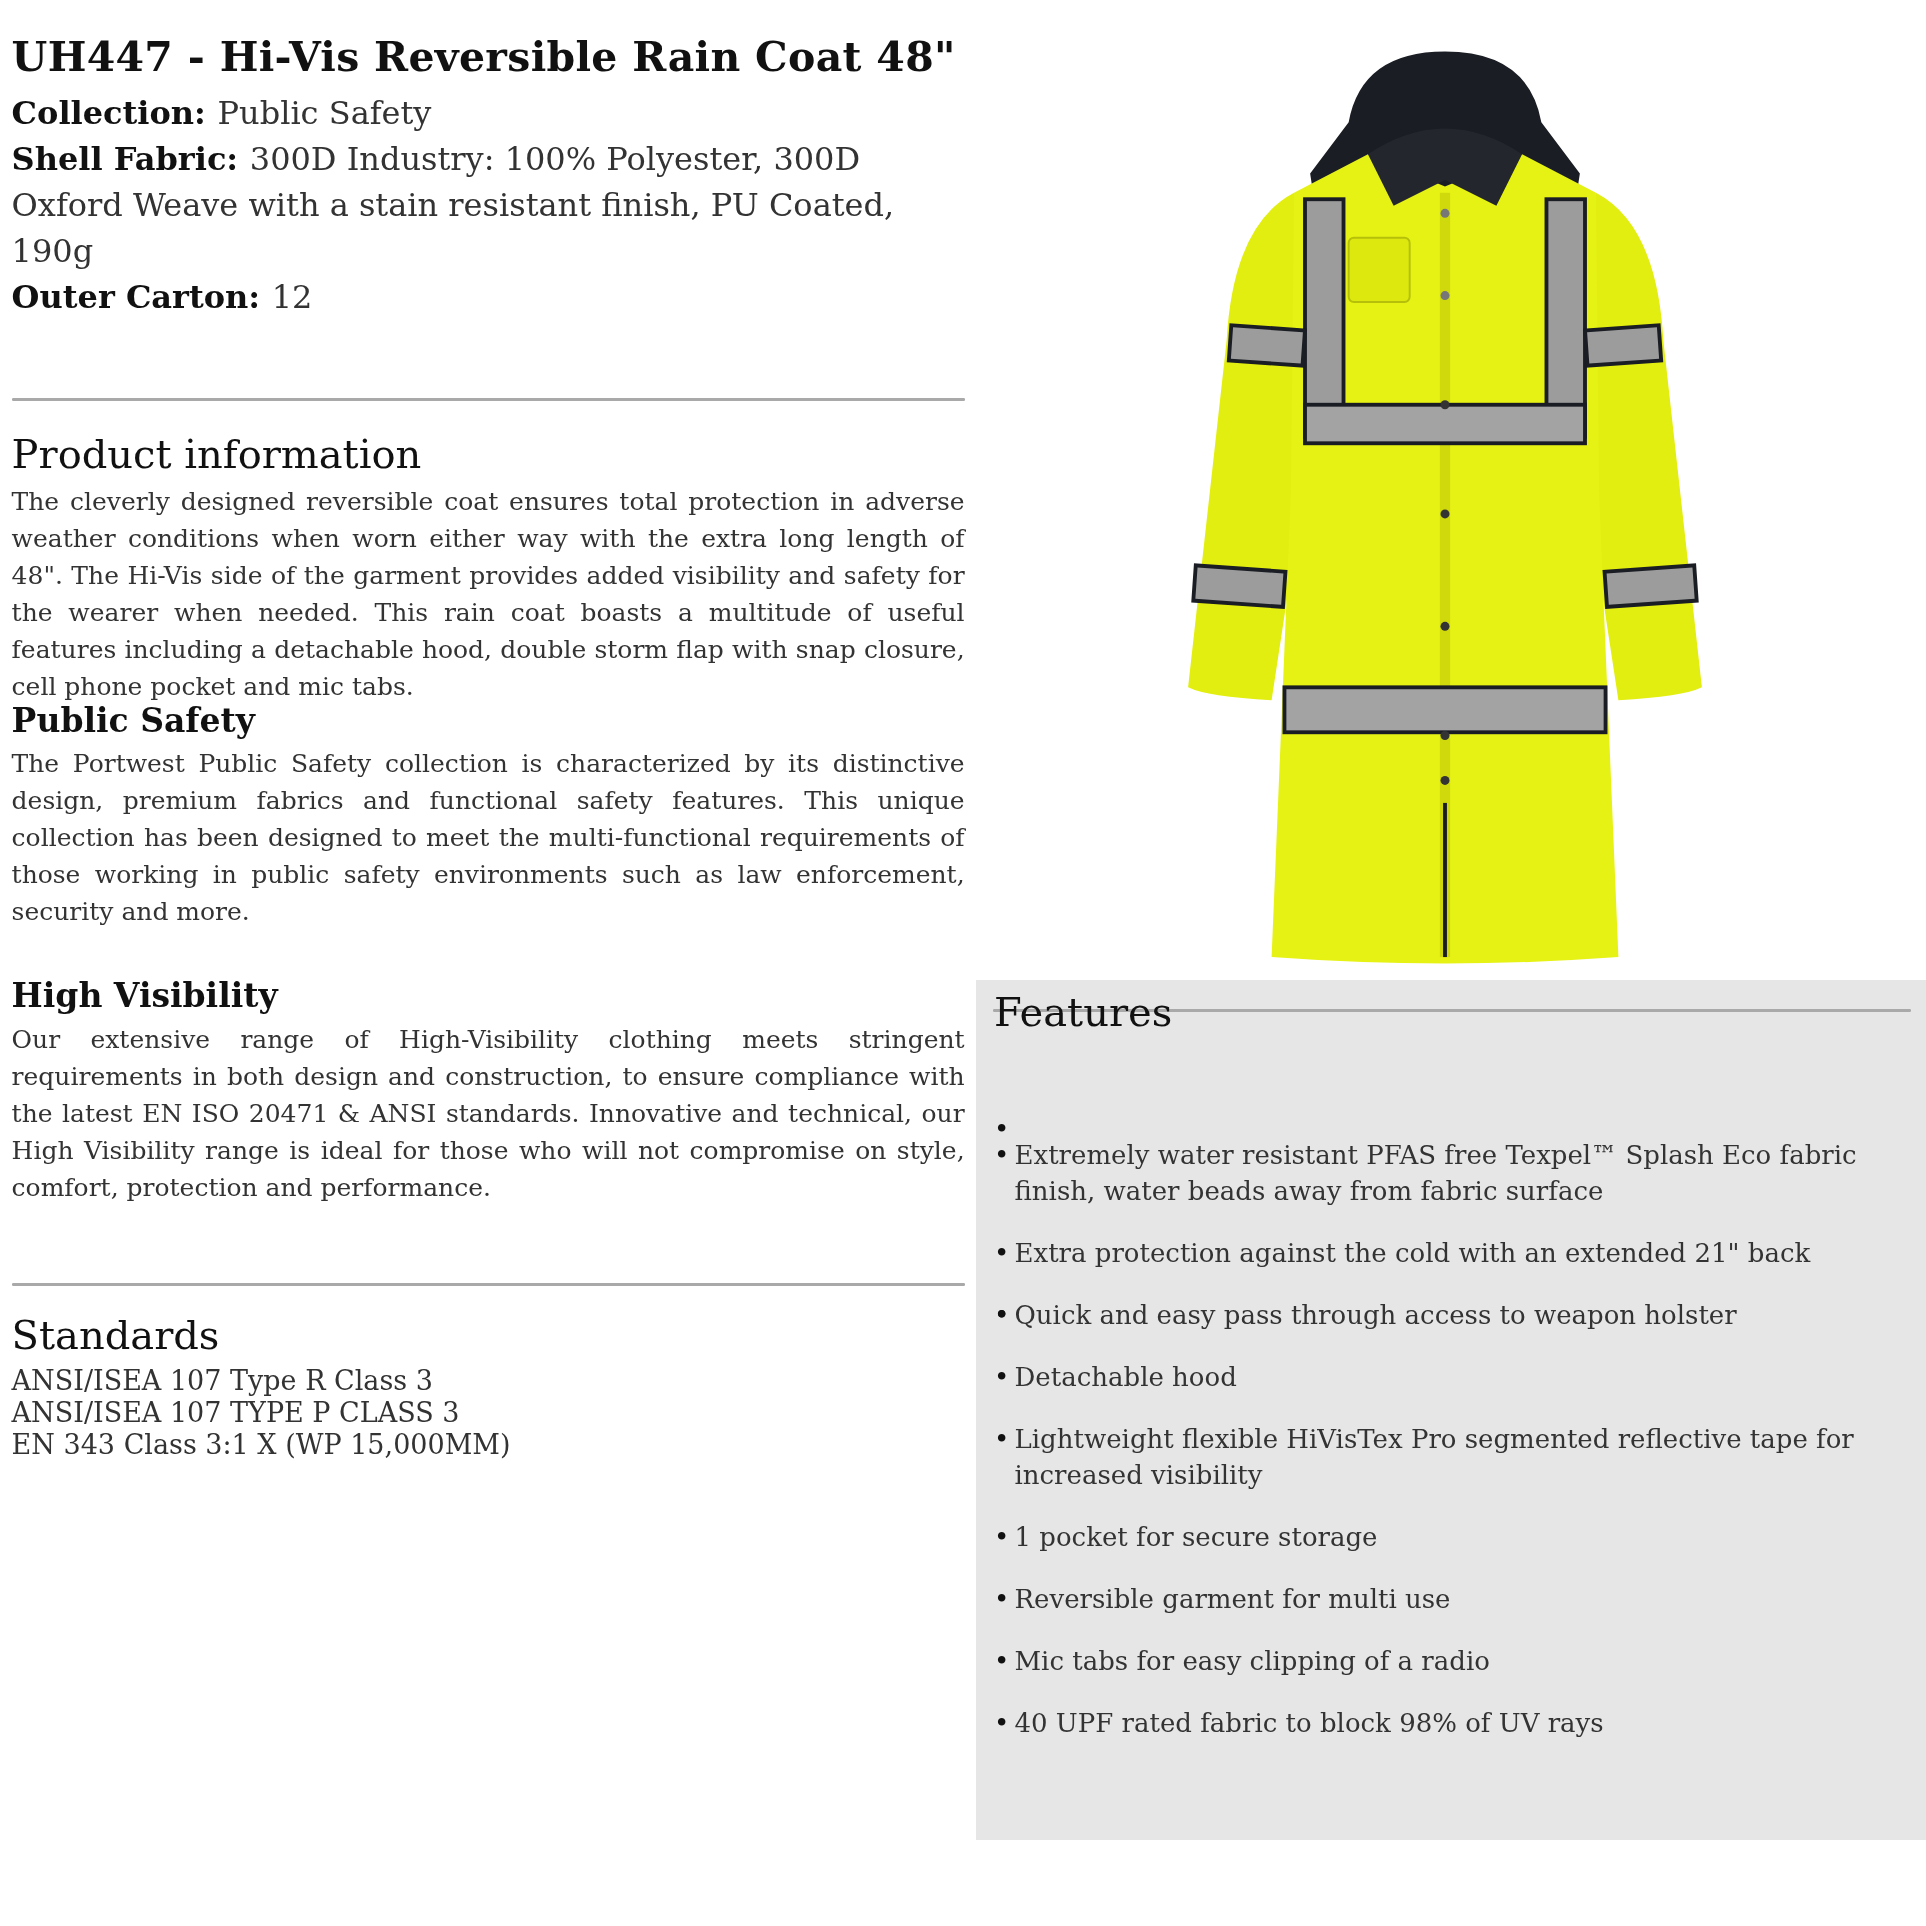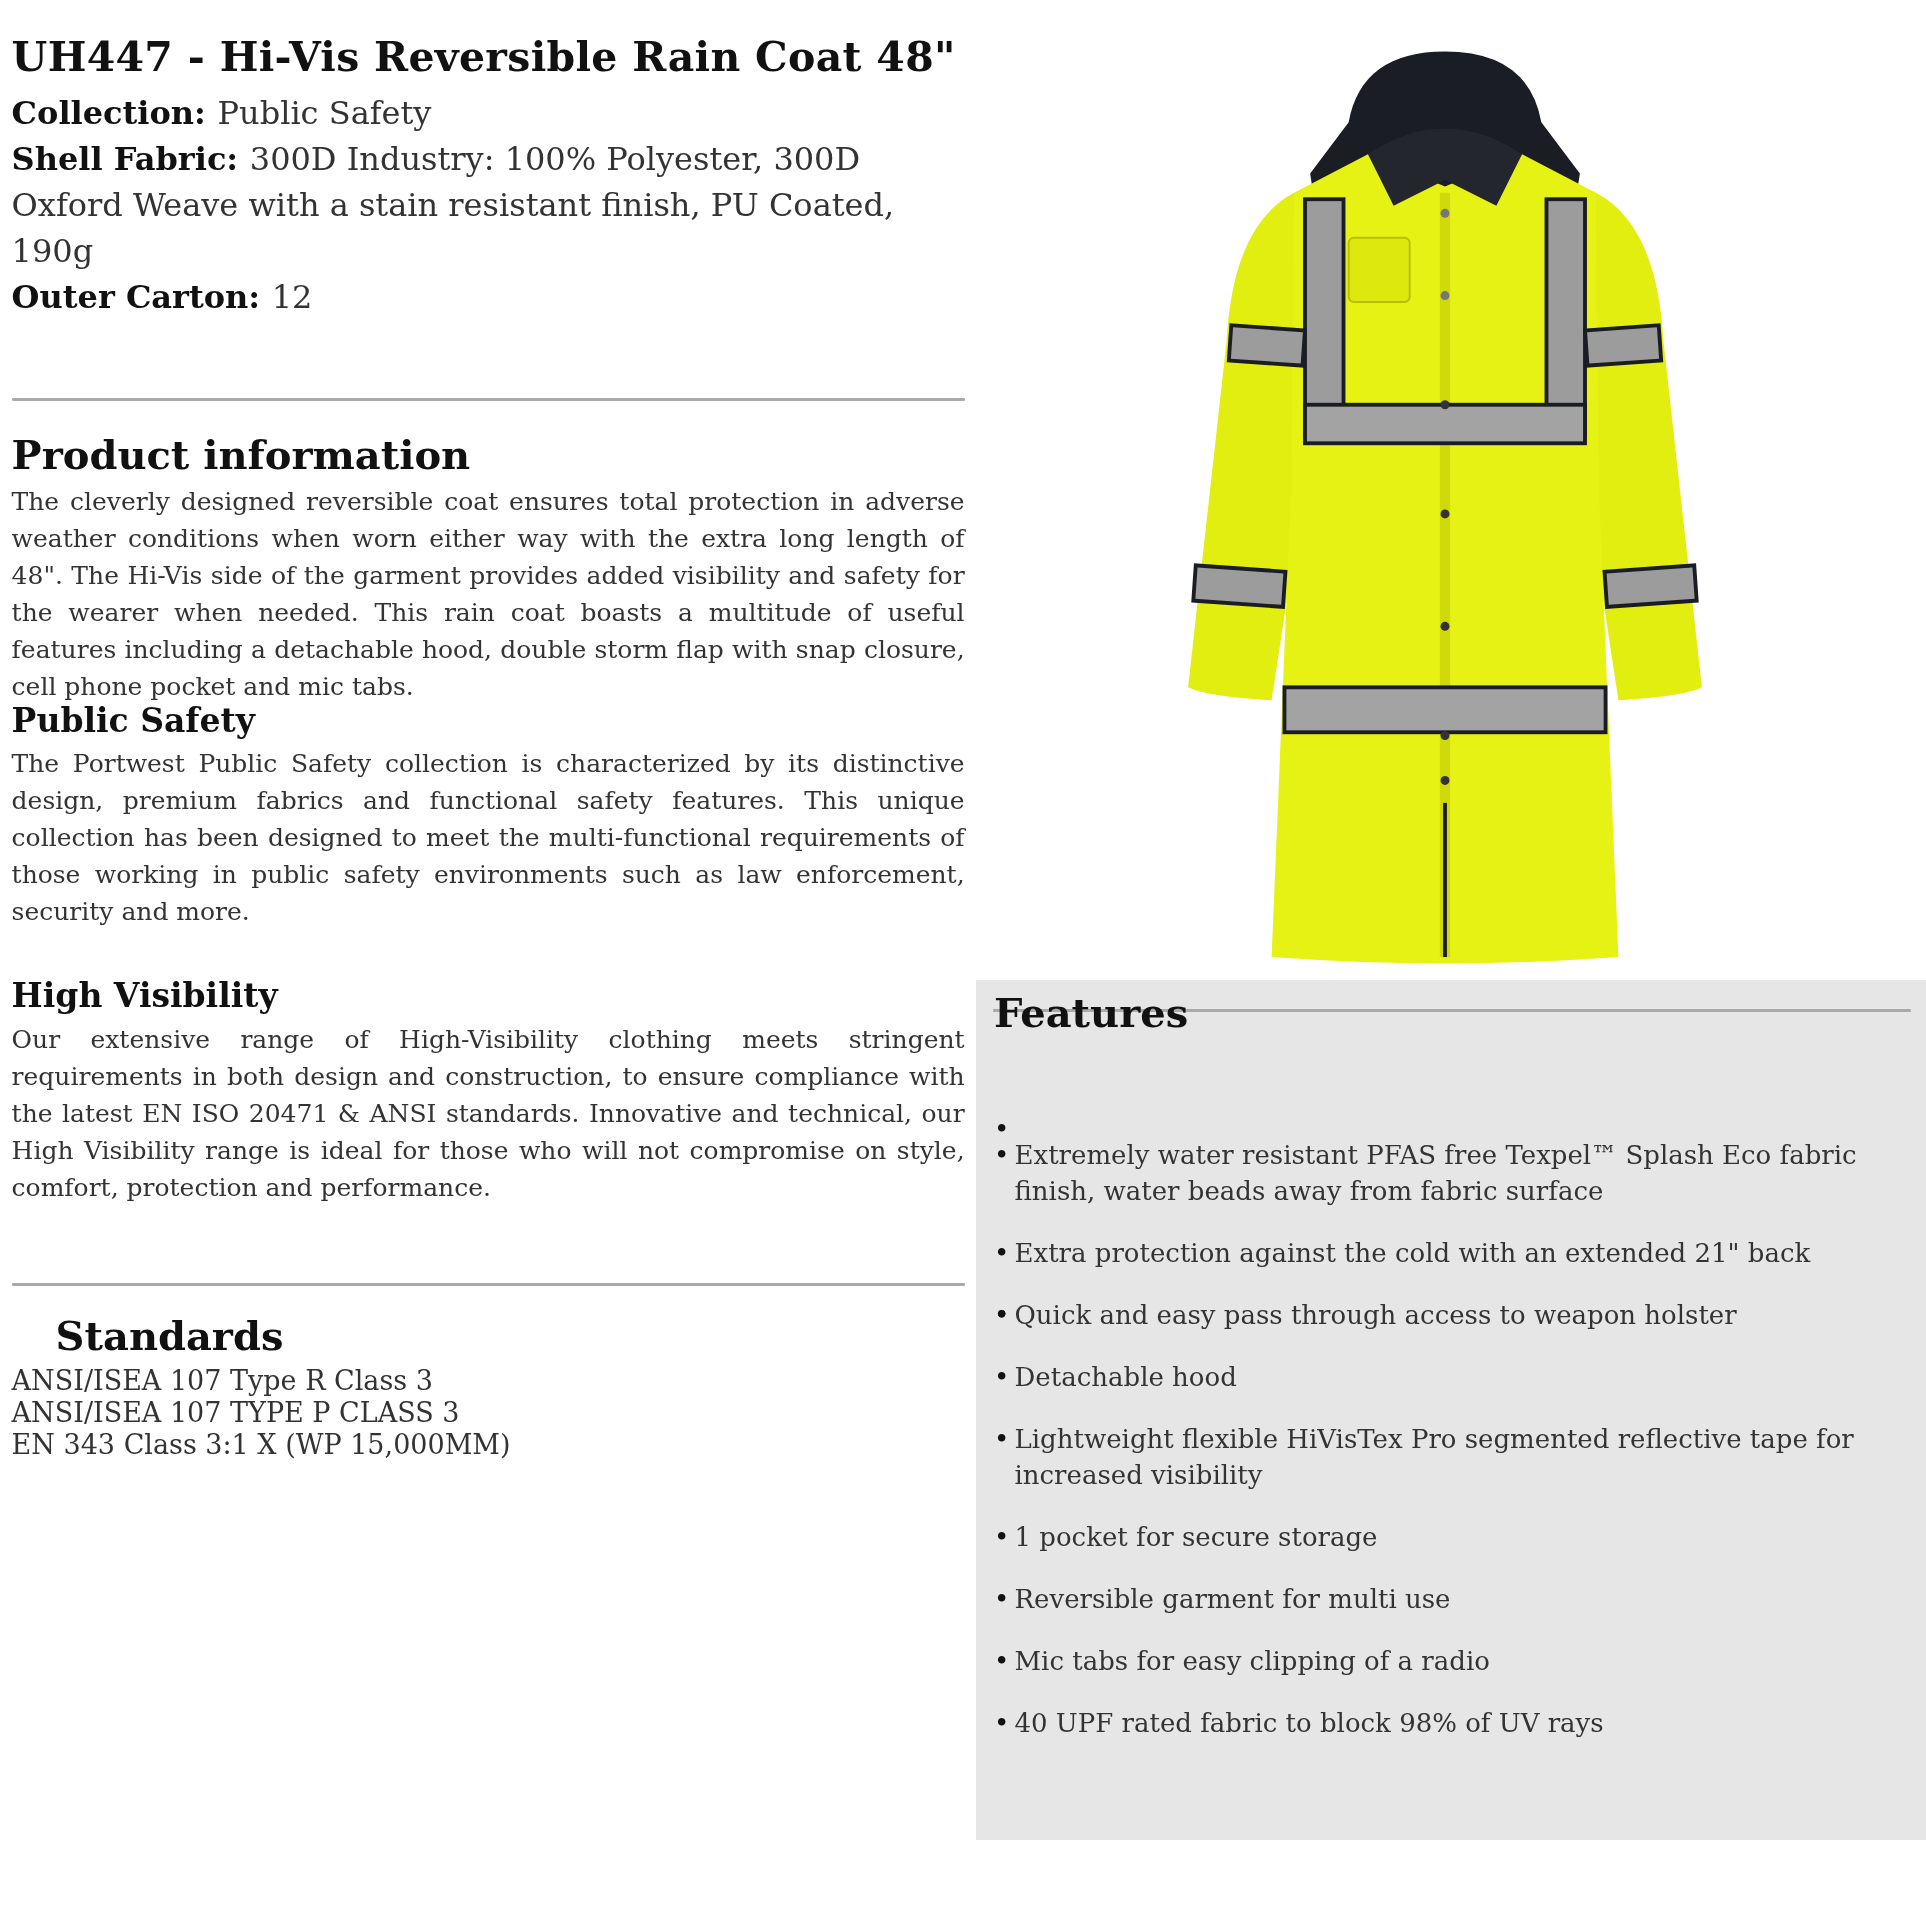--- a/index.html
+++ b/index.html
@@ -11,21 +11,21 @@
   .abs { position: absolute; }
   .title {
     left: 11.6px; top: 33px; font-size: 41px; font-weight: bold; color: #111;
     letter-spacing: 0.3px; white-space: nowrap;
   }
   .specs { left: 11.6px; top: 90px; width: 957px; font-size: 32px; line-height: 46px; color: #333; }
   .specs .row { white-space: nowrap; }
   .specs .wrap { white-space: normal; }
   .specs b { color: #111; font-weight: bold; margin-right: 11.6px; text-align: center; }
   .divider { height: 2.6px; background: #a9a9a9; border-radius: 1.3px; }
-  .h2 { font-size: 40px; font-weight: bold; color: #111; white-space: nowrap; }
+  .h2 { font-size: 40px; font-weight: normal; color: #111; white-space: nowrap; }
   .h3 { font-size: 33px; font-weight: bold; color: #111; white-space: nowrap; }
   .body {
     font-size: 25px; line-height: 37px; color: #333; text-align: justify;
     width: 953px; left: 11.6px;
   }
   .std { left: 11.6px; font-size: 27px; line-height: 32px; color: #333; }
   .panel { left: 976px; top: 980px; width: 950px; height: 860px; background: #e6e6e6; }
   .feat-list { left: 994px; top: 1111px; width: 918px; margin: 0; padding: 0; list-style: none; }
   .feat-list li {
     position: relative; padding-left: 20.5px; font-size: 26px; line-height: 36px;
@@ -57,21 +57,21 @@
 <div class="abs body" style="top:483px;">The cleverly designed reversible coat ensures total protection in adverse weather conditions when worn either way with the extra long length of 48". The Hi-Vis side of the garment provides added visibility and safety for the wearer when needed. This rain coat boasts a multitude of useful features including a detachable hood, double storm flap with snap closure, cell phone pocket and mic tabs.</div>
 
 <div class="abs h3" style="left:11.6px; top:701px;">Public Safety</div>
 <div class="abs body" style="top:745px;">The Portwest Public Safety collection is characterized by its distinctive design, premium fabrics and functional safety features. This unique collection has been designed to meet the multi-functional requirements of those working in public safety environments such as law enforcement, security and more.</div>
 
 <div class="abs h3" style="left:11.6px; top:976px;">High Visibility</div>
 <div class="abs body" style="top:1021px;">Our extensive range of High-Visibility clothing meets stringent requirements in both design and construction, to ensure compliance with the latest EN ISO 20471 &amp; ANSI standards. Innovative and technical, our High Visibility range is ideal for those who will not compromise on style, comfort, protection and performance.</div>
 
 <div class="abs divider" style="left:11.6px; top:1283px; width:953px;"></div>
 
-<div class="abs h2" style="left:11.6px; top:1312px;margin-left:44px;">Standards</div>
+<div class="abs h2" style="left:11.6px; top:1312px;">Standards</div>
 <div class="abs std" style="top:1365px;">
   <div>ANSI/ISEA 107 Type R Class 3</div>
   <div>ANSI/ISEA 107 TYPE P CLASS 3</div>
   <div>EN 343 Class 3:1 X (WP 15,000MM)</div>
 </div>
 
 <div class="abs coat-wrap">
   <svg width="578" height="925" viewBox="0 0 900 1440">
 
     <path d="M300 120 Q320 10 450 10 Q580 10 600 120 L660 200 L640 330 L260 330 L240 200 Z" fill="#1a1d24"></path>

